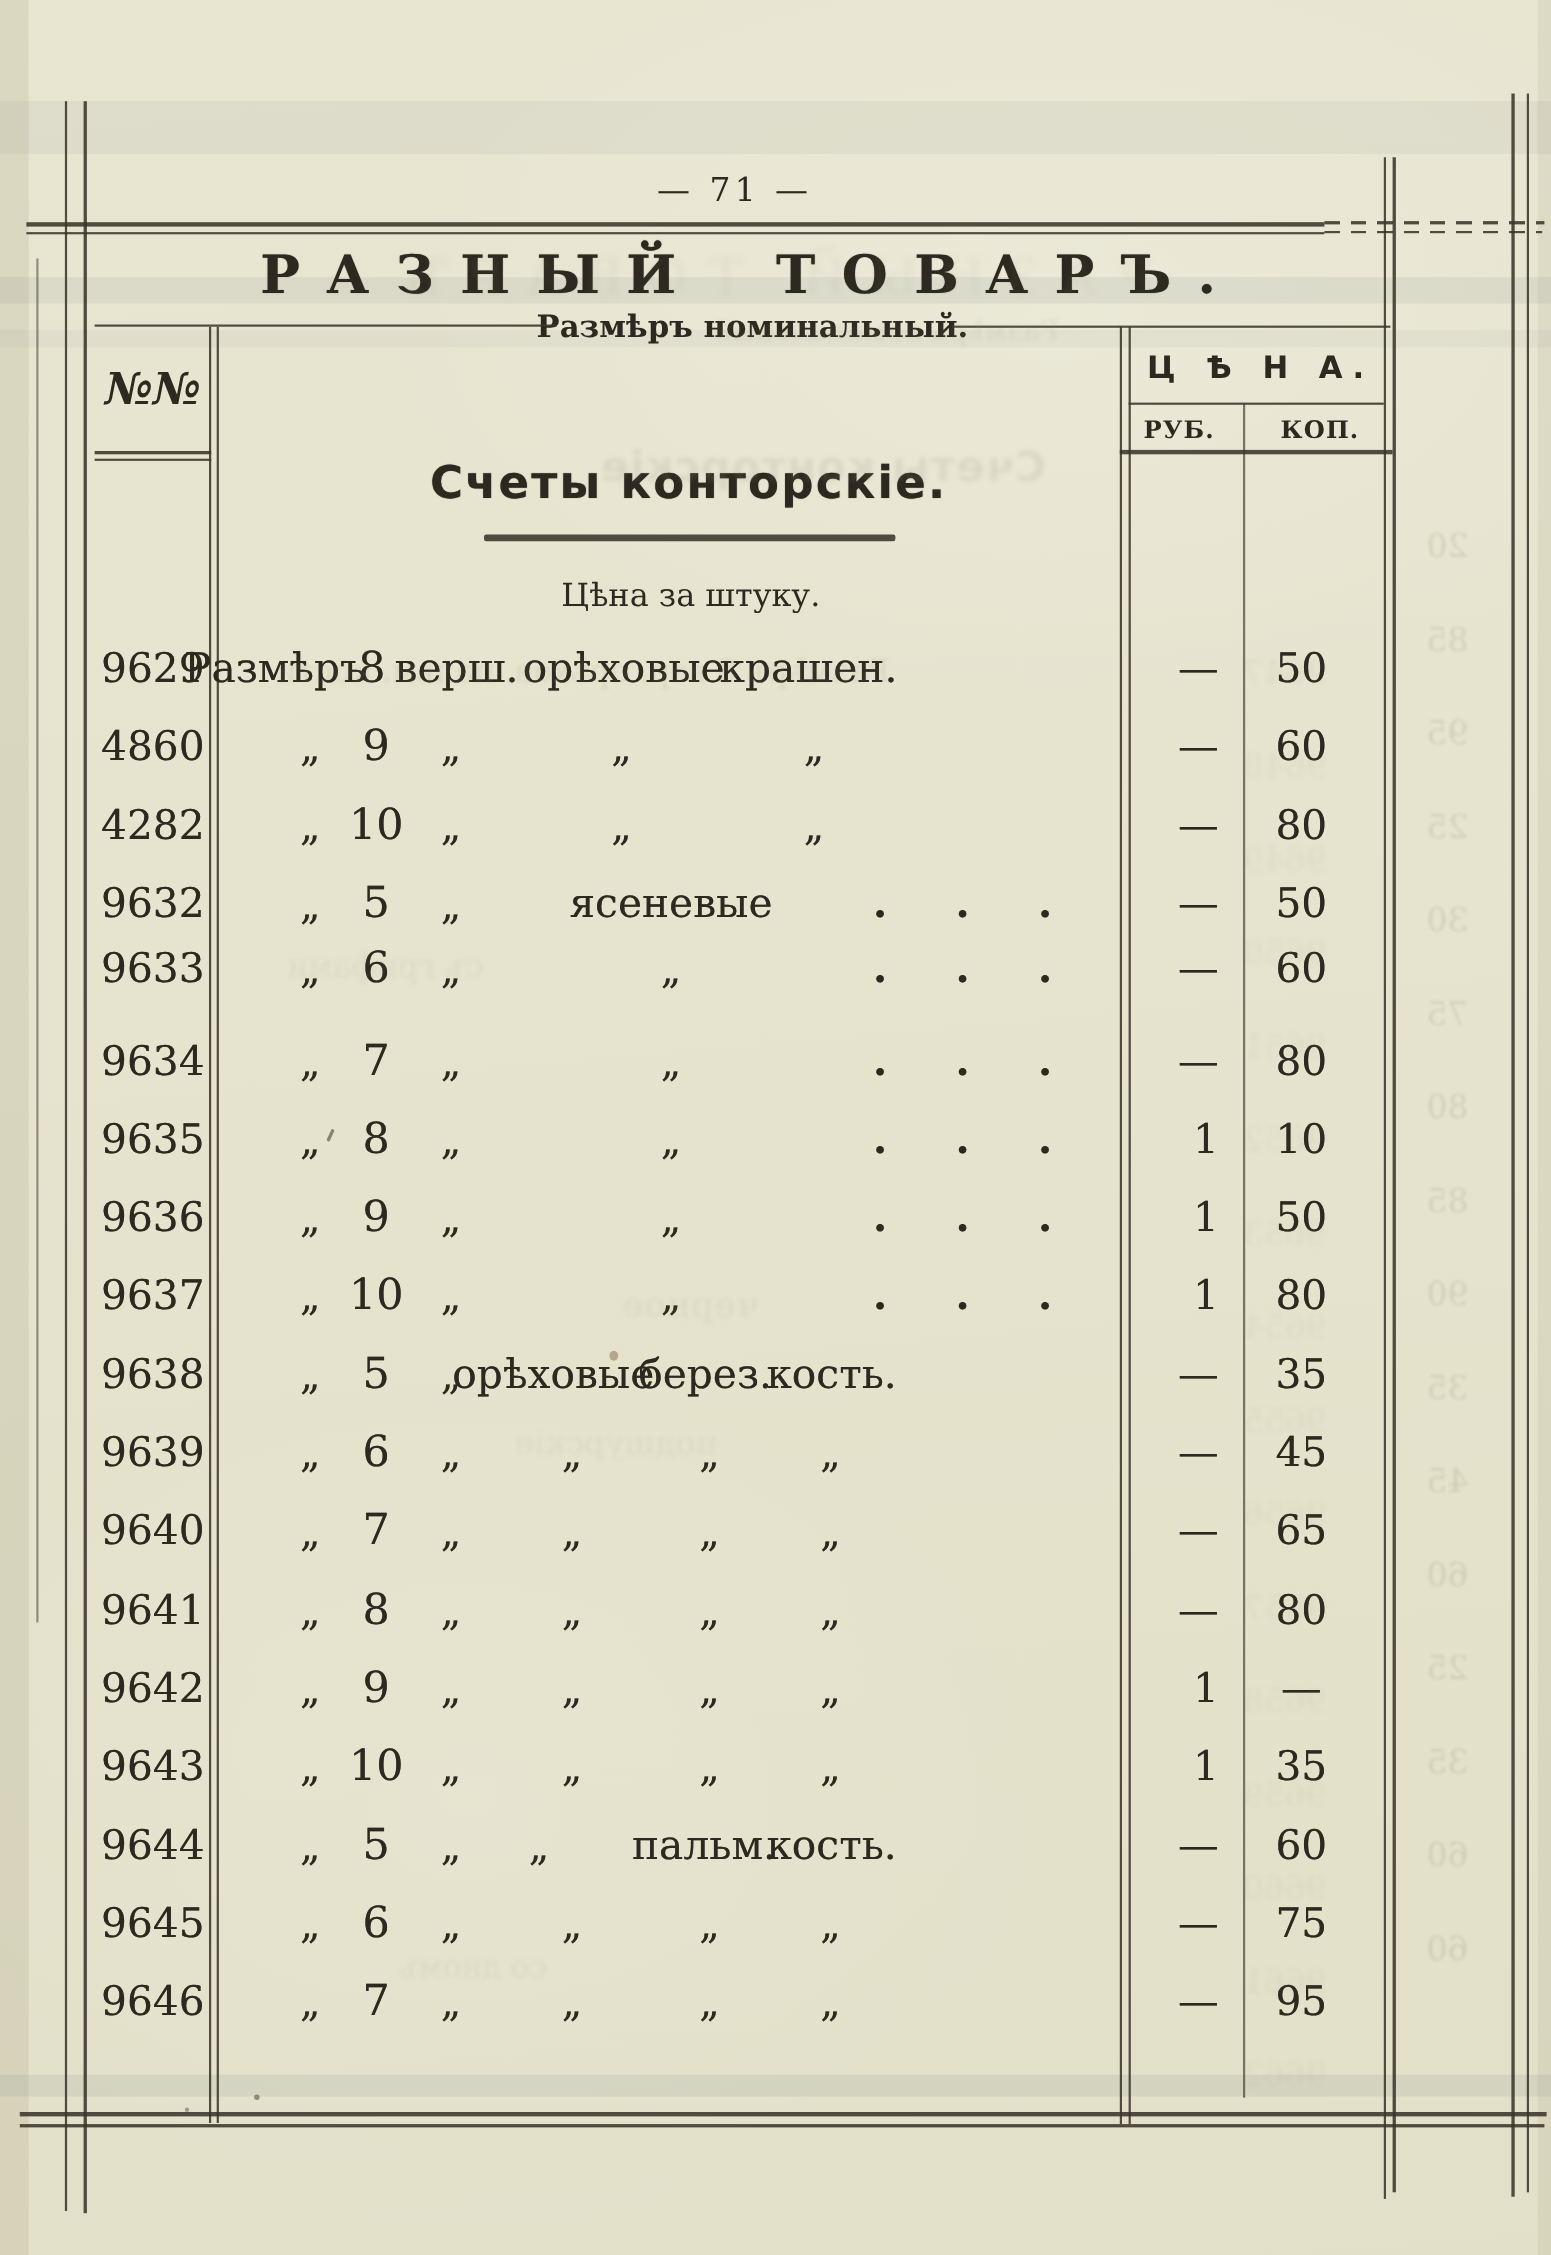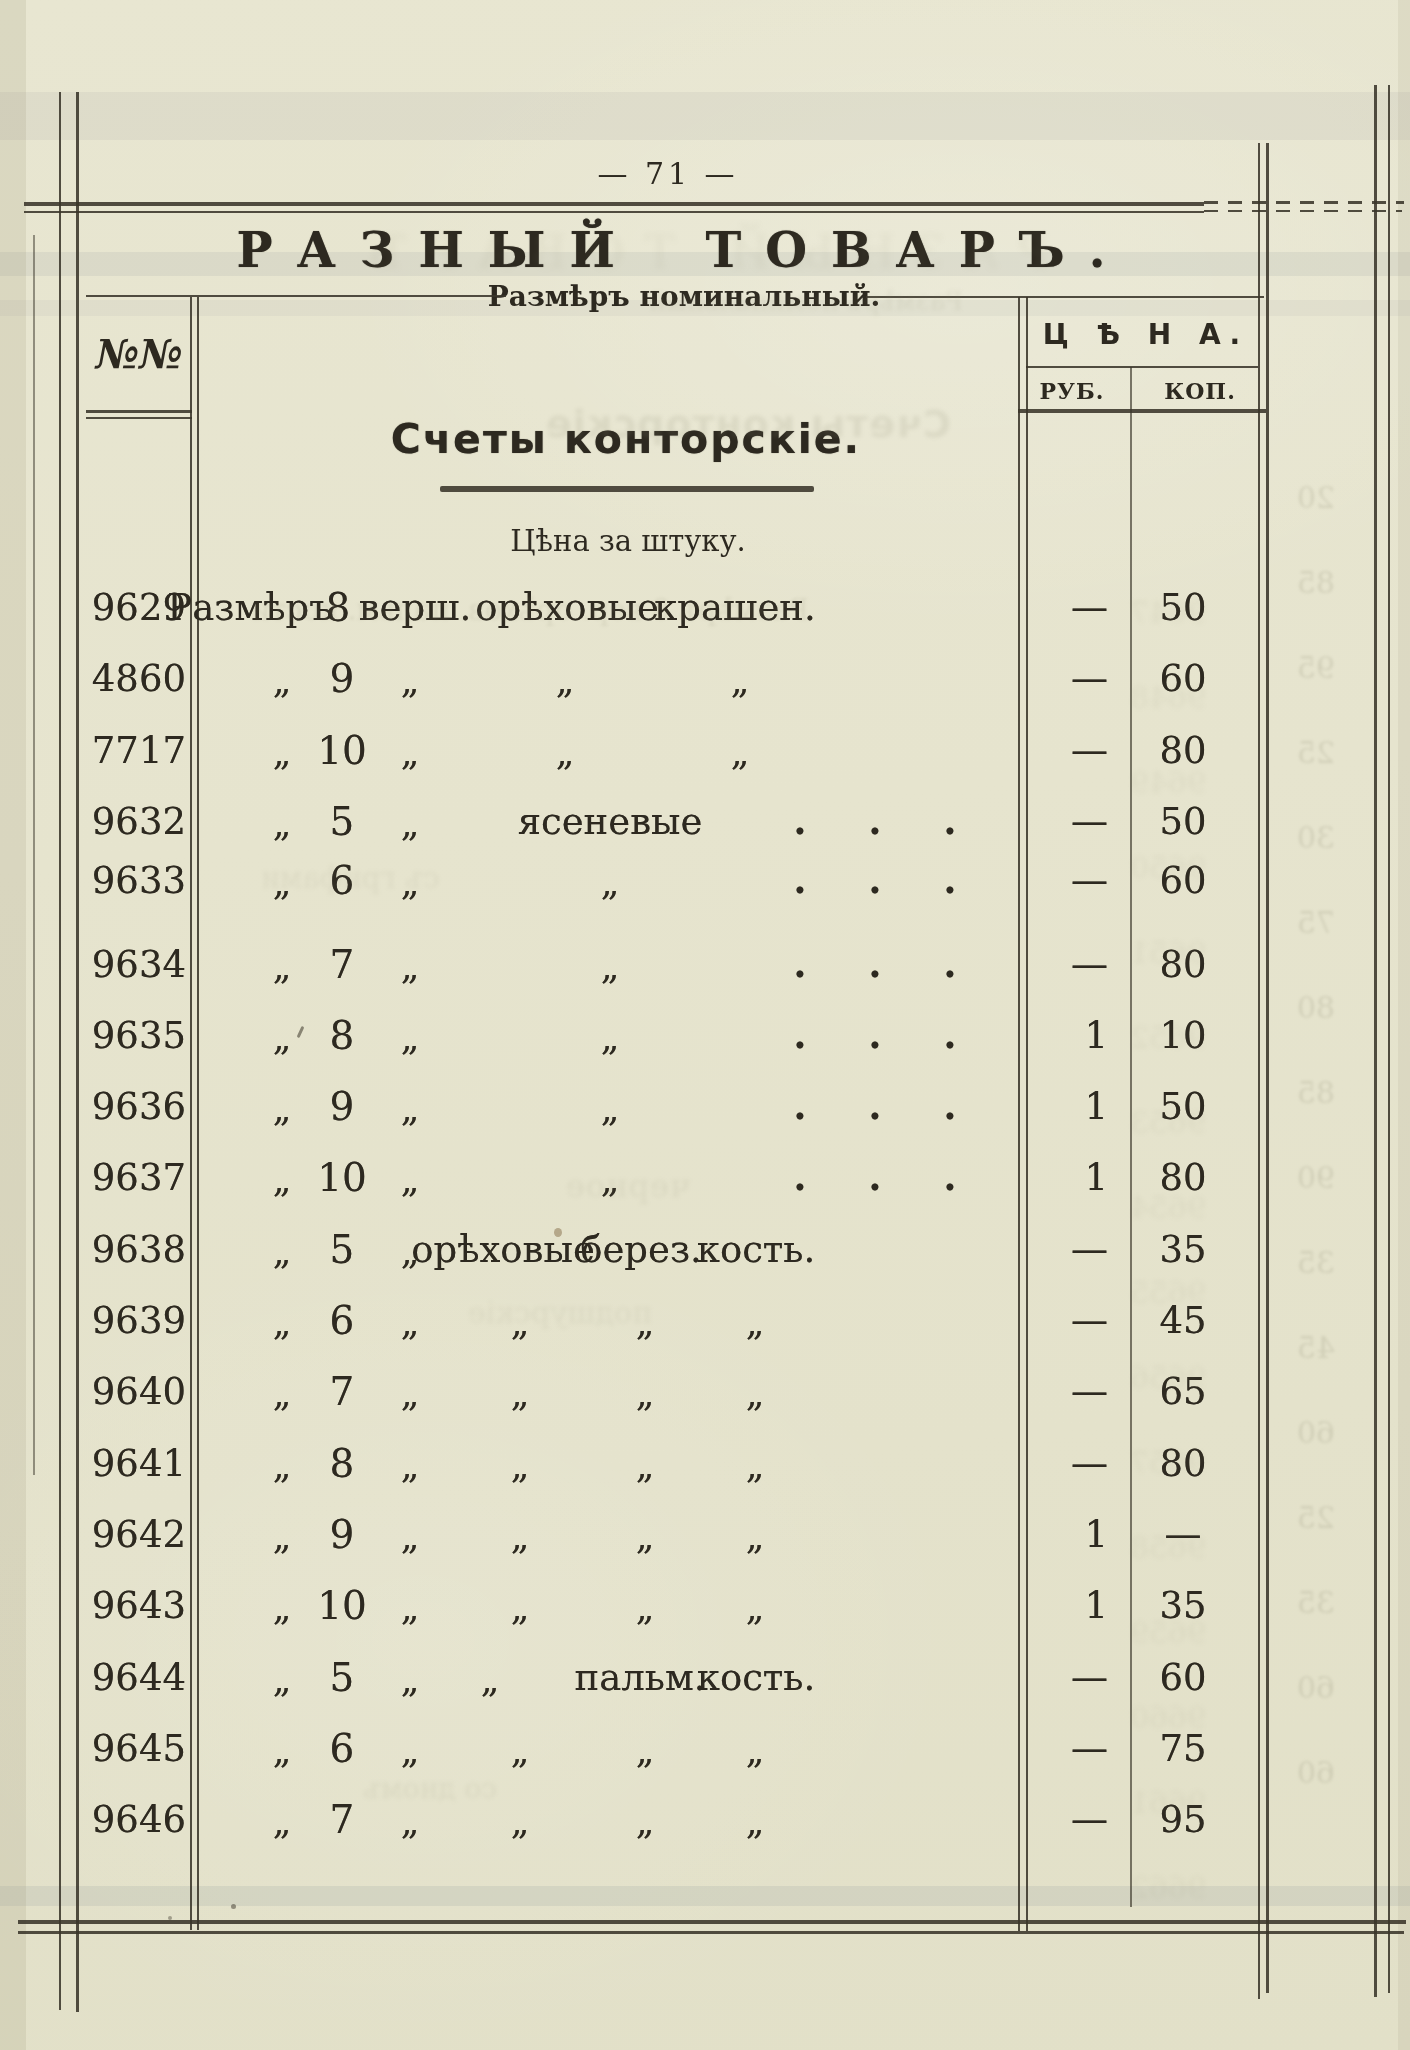--- a/index.html
+++ b/index.html
@@ -107,21 +107,21 @@
         <div class="rnum">4860</div>
         <span class="cell d" style="left: 282px;">„</span>
         <span class="cell n" style="left: 342px;">9</span>
         <span class="cell d" style="left: 410px;">„</span>
         <span class="cell d" style="left: 565px;">„</span>
         <span class="cell d" style="left: 740px;">„</span>
         <div class="rub">—</div>
         <div class="kop">60</div>
       </div>
       <div class="row" style="top: 714.6px;">
-        <div class="rnum">7717</div>
+        <div class="rnum">4282</div>
         <span class="cell d" style="left: 282px;">„</span>
         <span class="cell n" style="left: 342px;">10</span>
         <span class="cell d" style="left: 410px;">„</span>
         <span class="cell d" style="left: 565px;">„</span>
         <span class="cell d" style="left: 740px;">„</span>
         <div class="rub">—</div>
         <div class="kop">80</div>
       </div>
       <div class="row" style="top: 785.9px;">
         <div class="rnum">9632</div>

